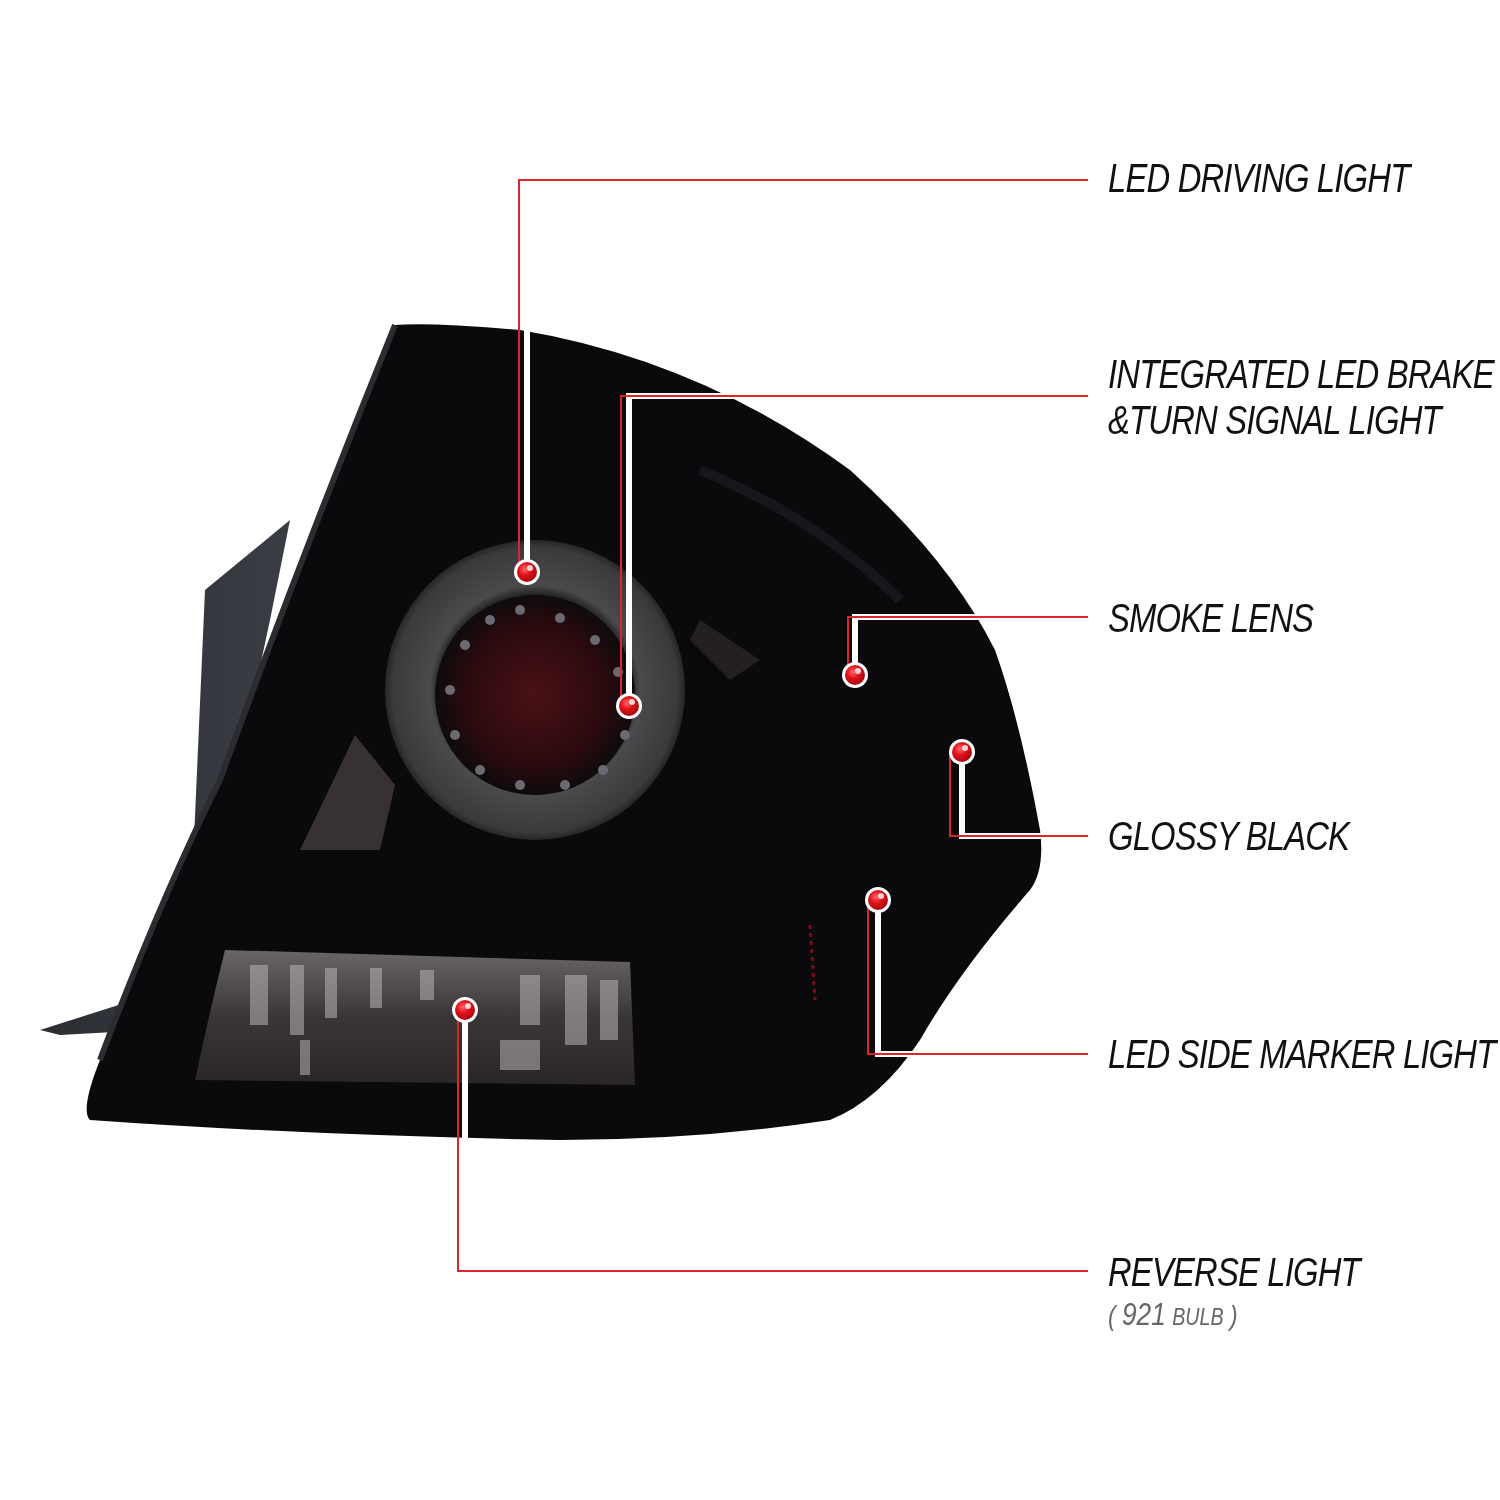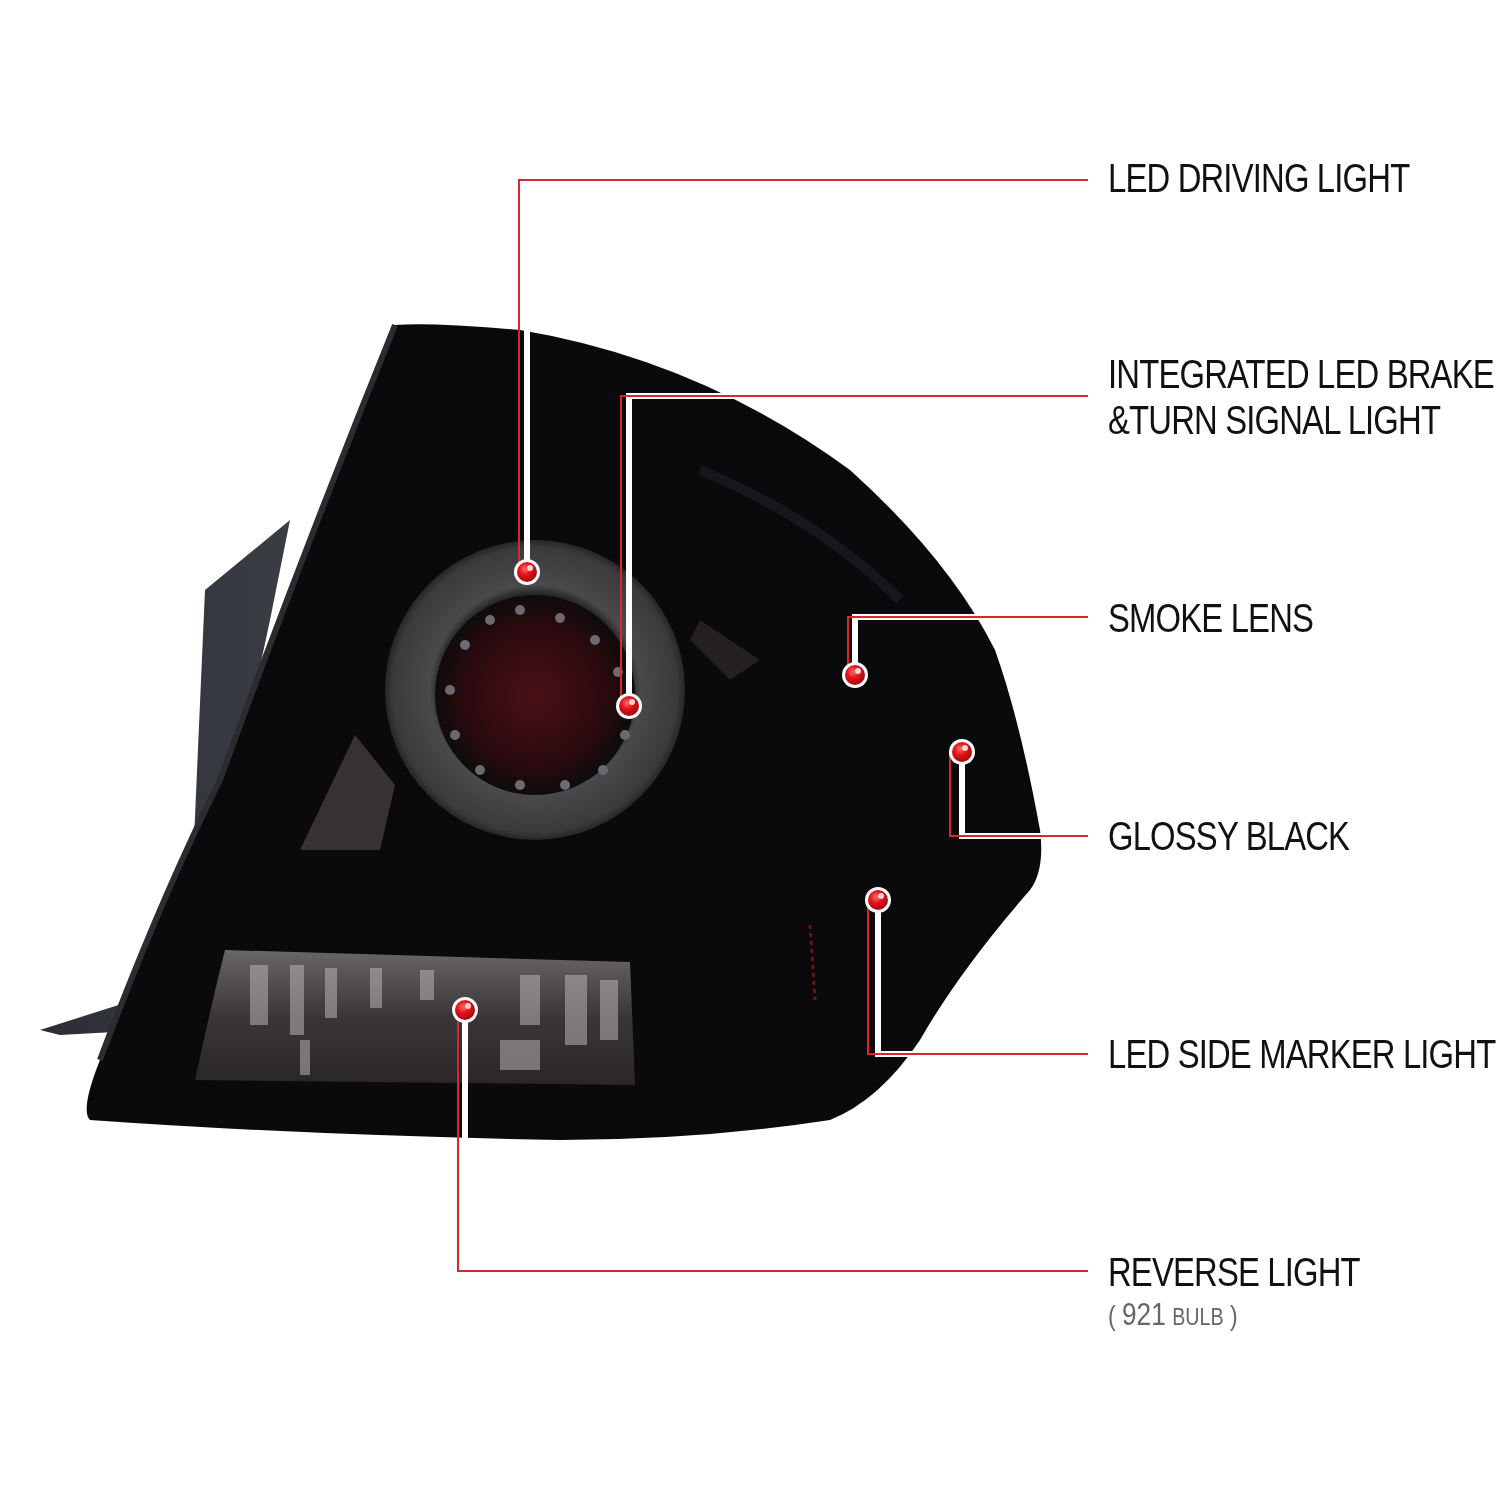--- a/index.html
+++ b/index.html
@@ -1,17 +1,17 @@
 <!DOCTYPE html>
 <html><head>
 <meta charset="utf-8">
 <style>
   html,body{margin:0;padding:0;background:#fff;}
   body{width:1500px;height:1500px;position:relative;overflow:hidden;font-family:"Liberation Sans","DejaVu Sans",sans-serif;}
-  #stage{position:absolute;left:0;top:0;width:1500px;height:1500px;}
+  #stage{position:absolute;left:0;top:0;width:1500px;height:1500px;font-style:italic;}
   .label{position:absolute;left:1108px;color:#111;font-family:"Liberation Sans",sans-serif;font-weight:400;font-size:40px;line-height:44px;letter-spacing:-1px;transform:scaleX(0.82);transform-origin:left top;white-space:nowrap;}
   .sub{position:absolute;left:1108px;top:1298px;color:#666;font-family:"Liberation Sans",sans-serif;font-size:28px;line-height:32px;transform:scaleX(0.82);transform-origin:left top;white-space:nowrap;}
   .sub .big{font-size:32px;}
   .sub .small{font-size:24px;}
 </style>
 </head>
 <body>
 
 <div id="stage">
   <svg width="1500" height="1500" viewBox="0 0 1500 1500">

